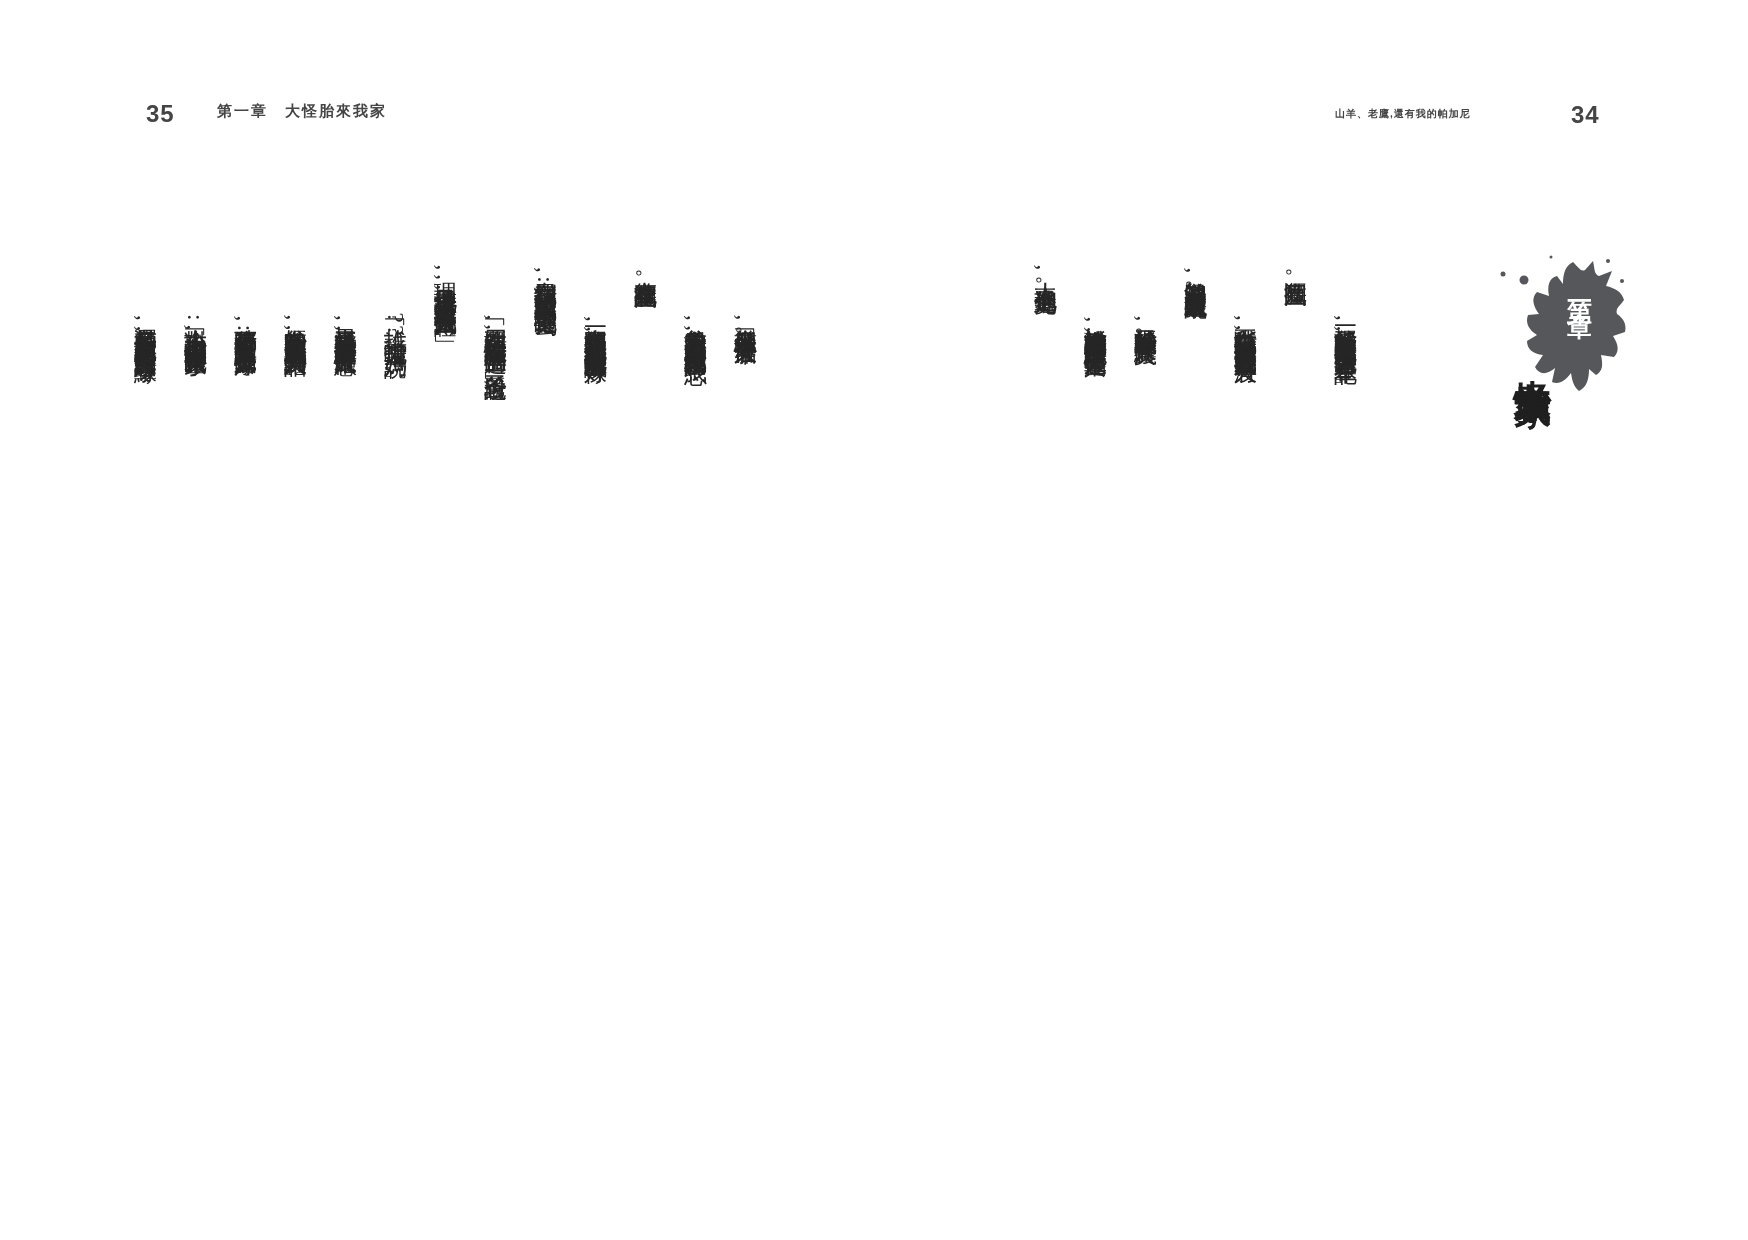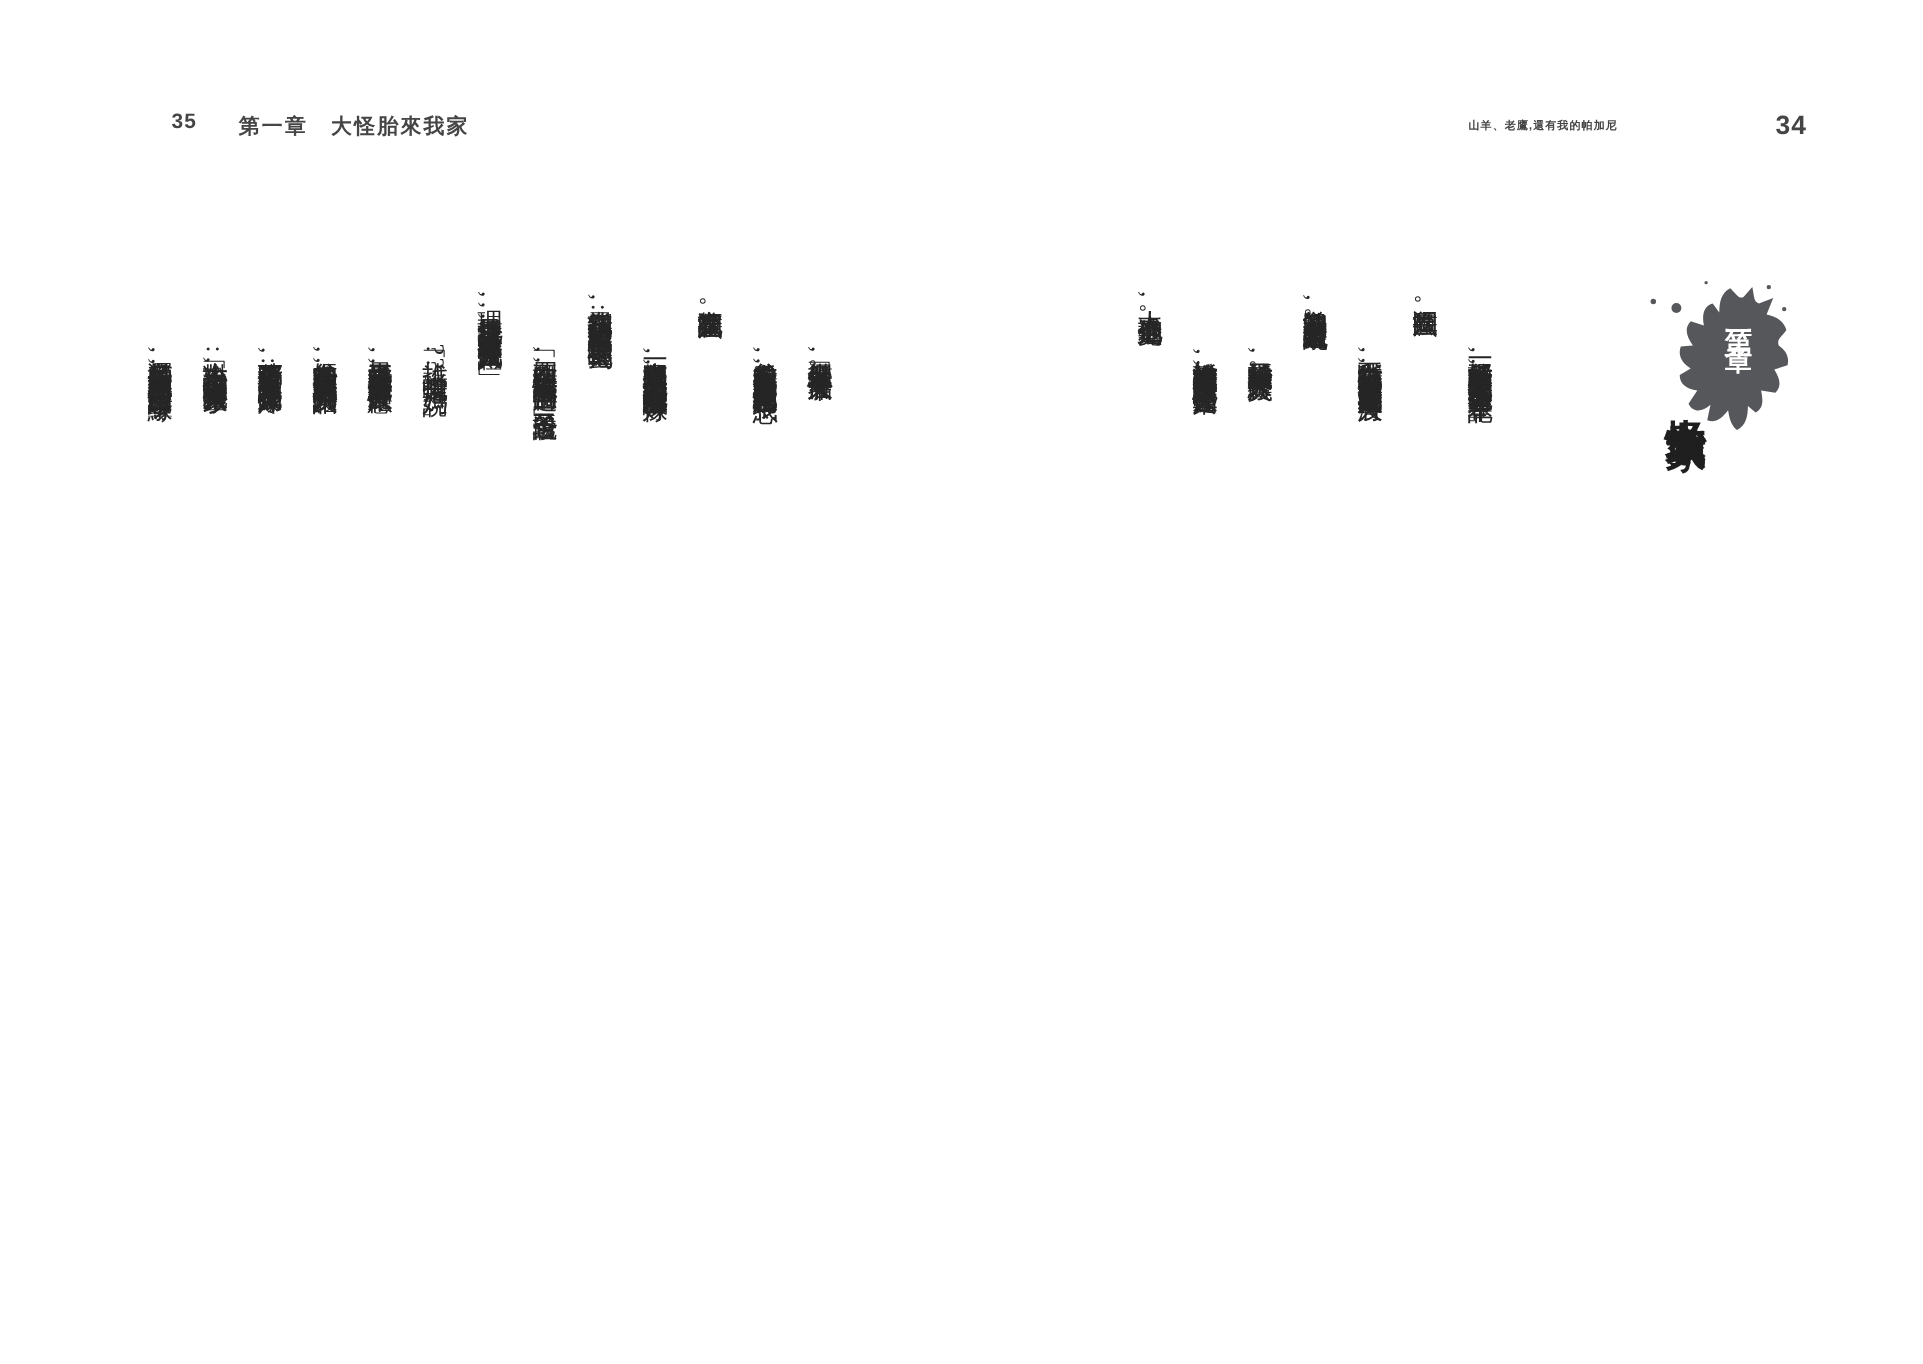--- a/index.html
+++ b/index.html
@@ -14,29 +14,29 @@
   .page-right { left: 874px; }
 
   
   .pnum {
     position: absolute;
     font-family: "Liberation Sans", sans-serif;
     font-weight: 600;
     color: var(--header-text, #454545);
     letter-spacing: 1px;
   }
-  .pnum-left  { left: 156px; top: 100px; font-size: 19px; }
-  .pnum-right { left: 697px; top: 101px; font-size: 24px; margin-left: 43px; }
+  .pnum-left  { left: 146px; top: 100px; font-size: 24px; }
+  .pnum-right { left: 697px; top: 101px; font-size: 24px; }
   .running {
     position: absolute;
     font-family: "Liberation Sans", sans-serif;
     color: var(--header-text, #454545);
     white-space: nowrap;
   }
-  .running-left  { left: 217px; top: 102px; font-size: 19px; font-weight: 700; letter-spacing: 2px; }
+  .running-left  { left: 217px; top: 102px; font-size: 15px; font-weight: 700; letter-spacing: 2px; }
   .running-right { left: 461px; top: 107px; font-size: 10px; font-weight: 600; letter-spacing: 1px; }
 
   
   .vtext {
     position: absolute;
     writing-mode: vertical-rl;
     font-family: "Liberation Serif", serif;
     font-size: 23px;
     line-height: 50px;               
     color: var(--body-text, #262626);

